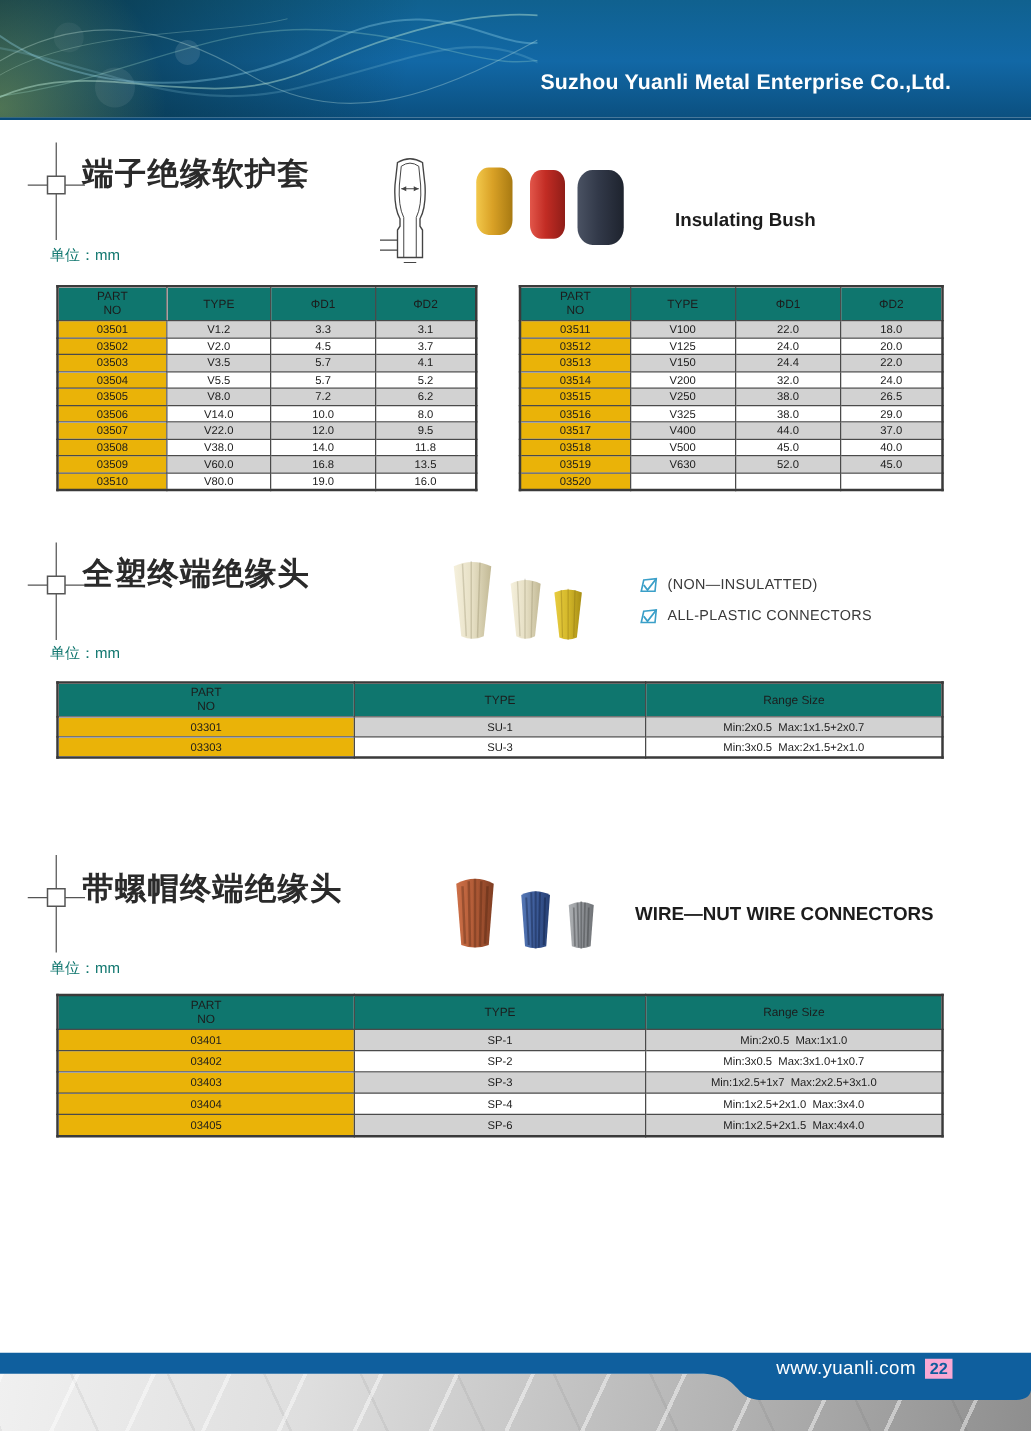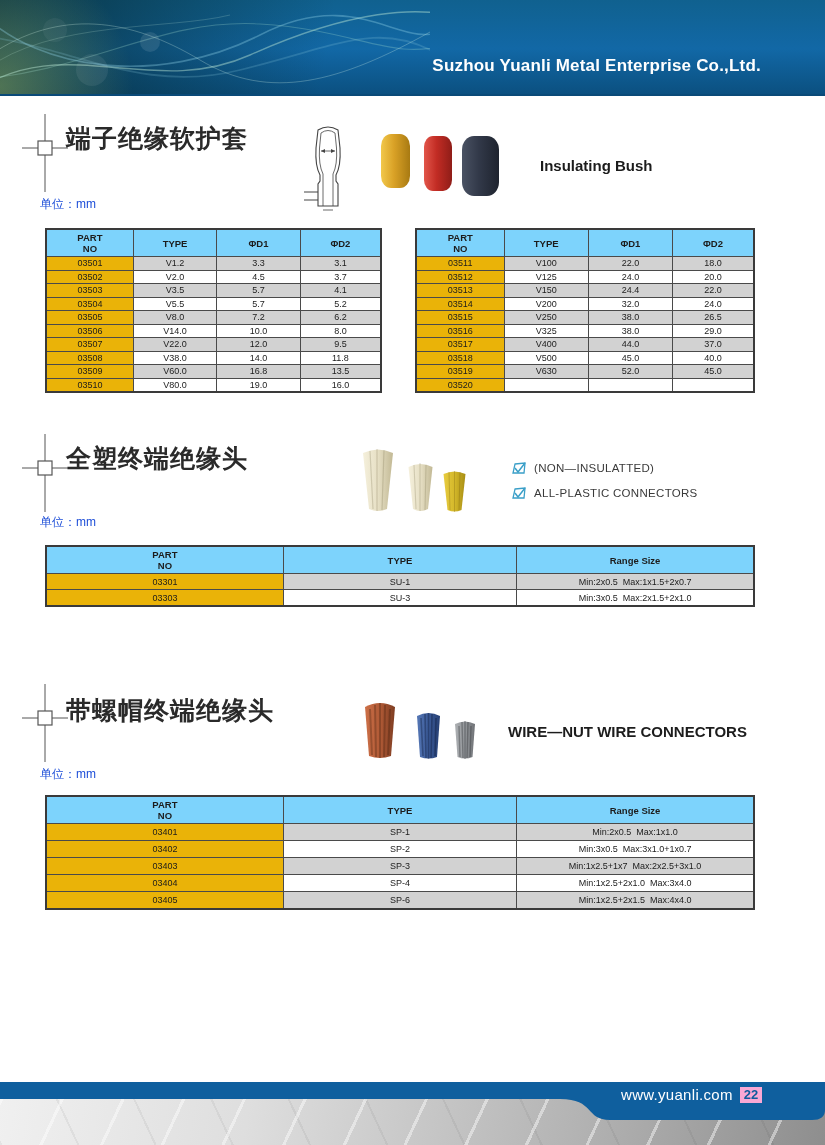--- a/index.html
+++ b/index.html
@@ -13,31 +13,31 @@
       linear-gradient(100deg, rgba(8,46,56,.85) 0%, rgba(8,46,56,0) 40%),
       linear-gradient(180deg,#10618f 0%,#1268a6 52%,#0b5080 100%);
     border-bottom:2px solid #0a4a78;}
   .banner .swirls{position:absolute;left:0;top:0;}
   .company{position:absolute;right:64px;top:56px;color:#fff;font-size:17px;font-weight:700;
     letter-spacing:.2px;white-space:nowrap;}
 
   
   .sec-title{position:absolute;margin:0;font-size:25px;font-weight:700;color:#2a2a2a;
     letter-spacing:1px;white-space:nowrap;}
-  .unit{position:absolute;font-size:12px;color:#1d4ed8;}
+  .unit{position:absolute;font-size:12px;color:#0f766e;}
   .en-label{position:absolute;font-size:15px;font-weight:700;color:#1c1c1c;white-space:nowrap;}
   .feature{position:absolute;display:flex;align-items:center;gap:7px;}
   .feature span{font-size:11.5px;color:#3a3a3a;letter-spacing:.3px;}
 
   
   .ptable{position:absolute;border-collapse:collapse;table-layout:fixed;background:#fff;
     border:2px solid #3a3a3a;}
   .ptable th,.ptable td{border:1px solid #4a4a4a;text-align:center;vertical-align:middle;
     color:#1c1c1c;white-space:pre-wrap;padding:0;overflow:hidden;}
-  .ptable thead th{background:#7dd3fc;font-weight:700;font-size:9.5px;line-height:11px;height:26px;}
+  .ptable thead th{background:#0f766e;font-weight:400;font-size:9.5px;line-height:11px;height:26px;}
   .ptable tbody td{font-size:9px;line-height:10px;height:12.5px;background:#fff;}
   .ptable tbody td:first-child{background:#eab308;}
   .ptable tbody tr:nth-child(odd) td + td{background:#d2d2d2;}
   .rows-mid tbody td{height:15px;}
   .rows-tall tbody td{height:16px;}
   .t4col thead th:nth-child(1){width:26%}
   .t4col thead th:nth-child(2){width:25%}
   .t4col thead th:nth-child(3){width:25%}
   .t4col thead th:nth-child(4){width:24%}
   .t3col thead th:nth-child(1){width:33.5%}
@@ -119,21 +119,21 @@
     <defs>
         <linearGradient id="gd" x1="0" y1="0" x2="1" y2="0">
       <stop offset="0" stop-color="#4a5263"></stop>
           <stop offset="0.45" stop-color="#323949"></stop>
           <stop offset="1" stop-color="#1e232e"></stop>
     </linearGradient>
       </defs>
     <rect x="1" y="1" width="37" height="60" rx="12" ry="14" fill="url(#gd)"></rect>
   </svg>
 
-  <div class="en-label" style="left:540px;top:157px">Insulating Bush</div>
+  <div class="en-label" style="left:540px;top:168px">Insulating Bush</div>
   <div class="unit" style="left:40px;top:196px">单位：mm</div>
 
   <table id="table-1a" class="ptable t4col" style="left:45px;top:228px;width:337px">
       <thead>
         <tr>
           <th>PART
 NO</th>
           <th>TYPE</th>
           <th>ΦD1</th>
           <th>ΦD2</th>

